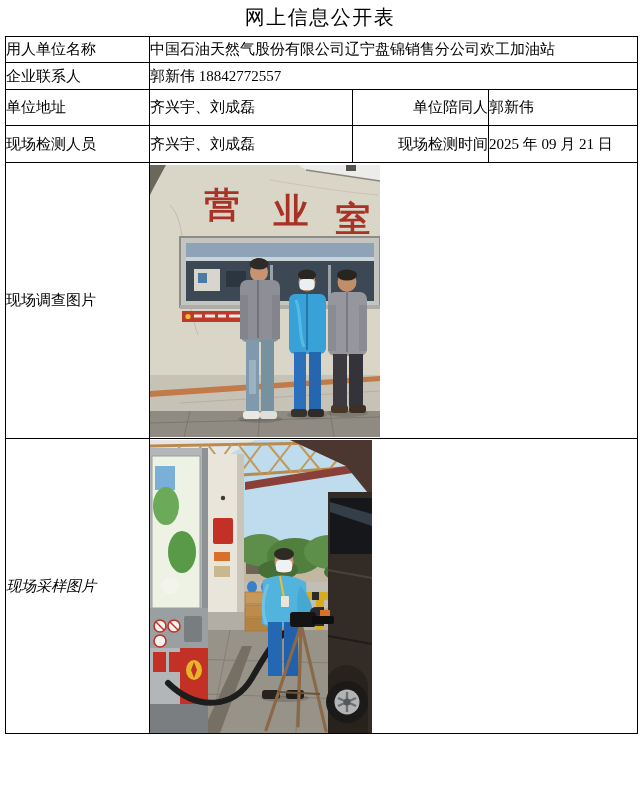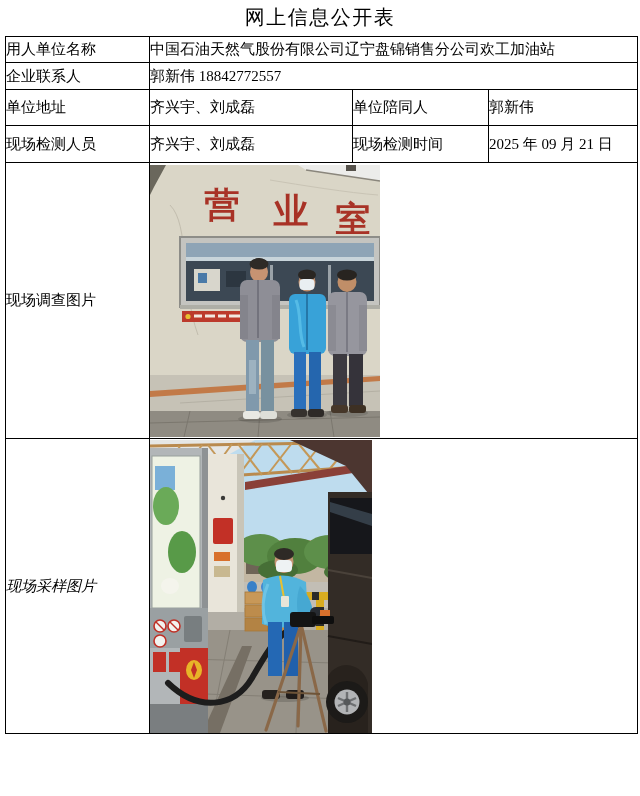--- a/index.html
+++ b/index.html
@@ -16,21 +16,21 @@
   table.info-table {
     border-collapse:collapse; table-layout:fixed;
     width:632px; margin:9px 0 0 5px;
   }
   table.info-table td {
     border:1px solid #000; font-size:15px; padding:0;
     overflow:hidden; vertical-align:middle; line-height:1.25;
   }
   .lbl { padding-left:7px; }
   .val { padding-left:10px;margin-left:18px; }
-  .ctr { text-align:left; }
+  .ctr { text-align:right; }
   tr.r-s  { height:26px; }
   tr.r-s2 { height:27px; }
   tr.r-m  { height:36px; }
   tr.r-m2 { height:37px; }
   tr.r-photo1 { height:276px; }
   tr.r-photo2 { height:295px;font-style:italic; }
   td.photo-cell { vertical-align:top; padding:2px 0 0 107px; }
   .photo-frame { display:block; }
 </style>
 </head>

